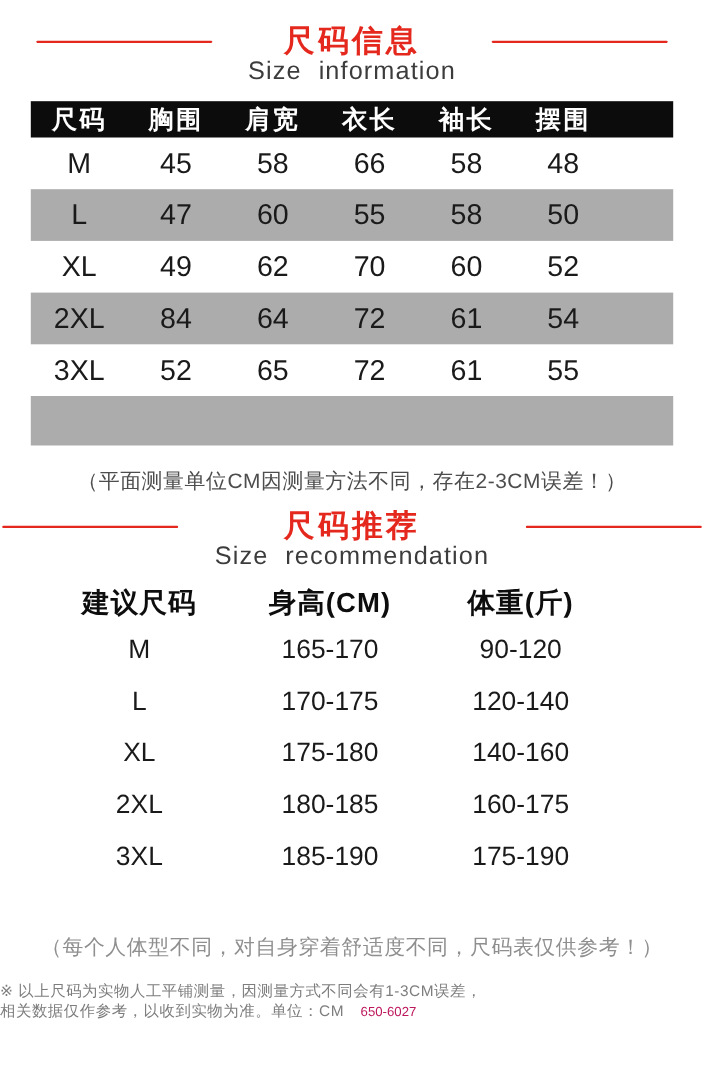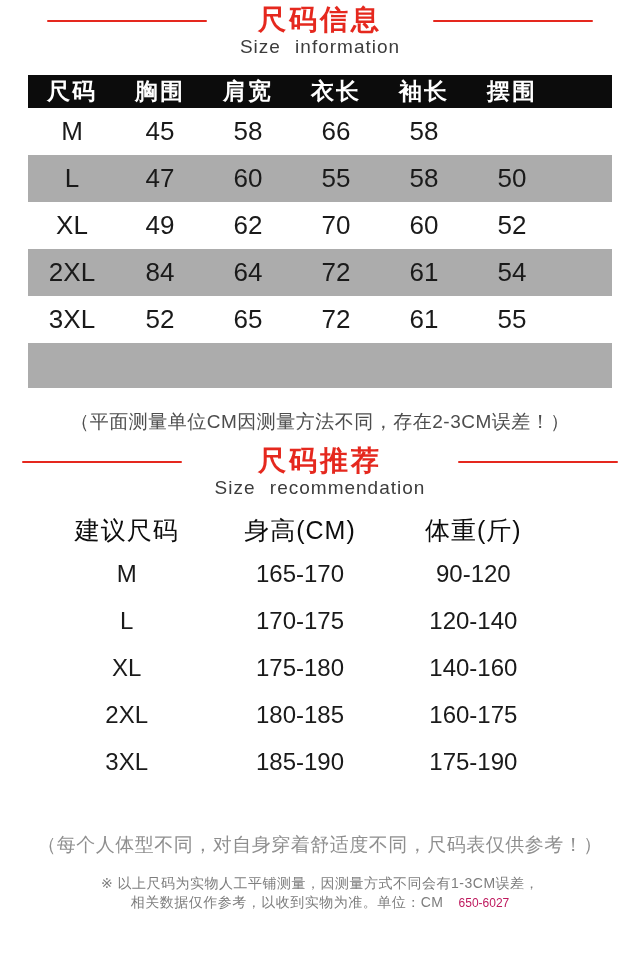--- a/index.html
+++ b/index.html
@@ -12,40 +12,40 @@
     font-family: "Liberation Sans", "DejaVu Sans", sans-serif;
     color: #111;
   }
 
   
   .sec-head {
     display: flex;
     justify-content: center;
     align-items: flex-start;
   }
-  .sec-head.first { padding-top: 4px; }
+  .sec-head.first { padding-top: 21px; }
   .sec-head.second { margin-top: 10px; }
   .deco-line {
     width: 160px;
     height: 2px;
     background: #e5281e;
     margin-top: 16px;
     border-radius: 1px;
   }
   .titles { margin: 0 33px; text-align: center; }
   .title-zh {
     font-size: 28px;
     line-height: 32px;
     font-weight: bold;
     color: #e5281e;
     letter-spacing: 3px;
     white-space: nowrap;
   }
   .title-en {
-    font-size: 19px;
+    font-size: 23px;
     line-height: 22px;
     color: #3c3c3c;
     letter-spacing: 1px;
     word-spacing: 8px;
     white-space: nowrap;
   }
 
   
   .size-table { margin: 17px 28px 0 28px; }
   .s-row {
@@ -83,31 +83,31 @@
   .rec-table { margin: 11px 80px 0 40px; width: 520px; }
   .r-row {
     display: grid;
     grid-template-columns: repeat(3, 1fr);
     align-items: center;
     text-align: center;
     height: 47px;
   }
   .r-row.head {
     height: 40px;
-    font-weight: normal;
+    font-weight: bold;
     font-size: 25px;
     color: #0d0d0d;
     letter-spacing: 1px;
   }
   .r-row.data { font-size: 24px; color: #1a1a1a; }
 
   
   .footer {
     margin-top: 16px;
-    text-align: center;
+    text-align: left;
     font-size: 14px;
     line-height: 19px;
     color: #7d7d7d;
     letter-spacing: 0.5px;
   }
   .footer .code {
     font-size: 12px;
     color: #be185d;
     letter-spacing: 0;
     margin-left: 15px;
@@ -136,20 +136,21 @@
       <div class="cell">袖长</div>
       <div class="cell">摆围</div>
     </div>
 
     <div class="s-row data">
       <div class="cell">M</div>
       <div class="cell">45</div>
       <div class="cell">58</div>
       <div class="cell">66</div>
       <div class="cell">58</div>
+      <div class="cell">48</div>
     </div>
 
     <div class="s-row data striped">
       <div class="cell">L</div>
       <div class="cell">47</div>
       <div class="cell">60</div>
       <div class="cell">55</div>
       <div class="cell">58</div>
       <div class="cell">50</div>
     </div>

